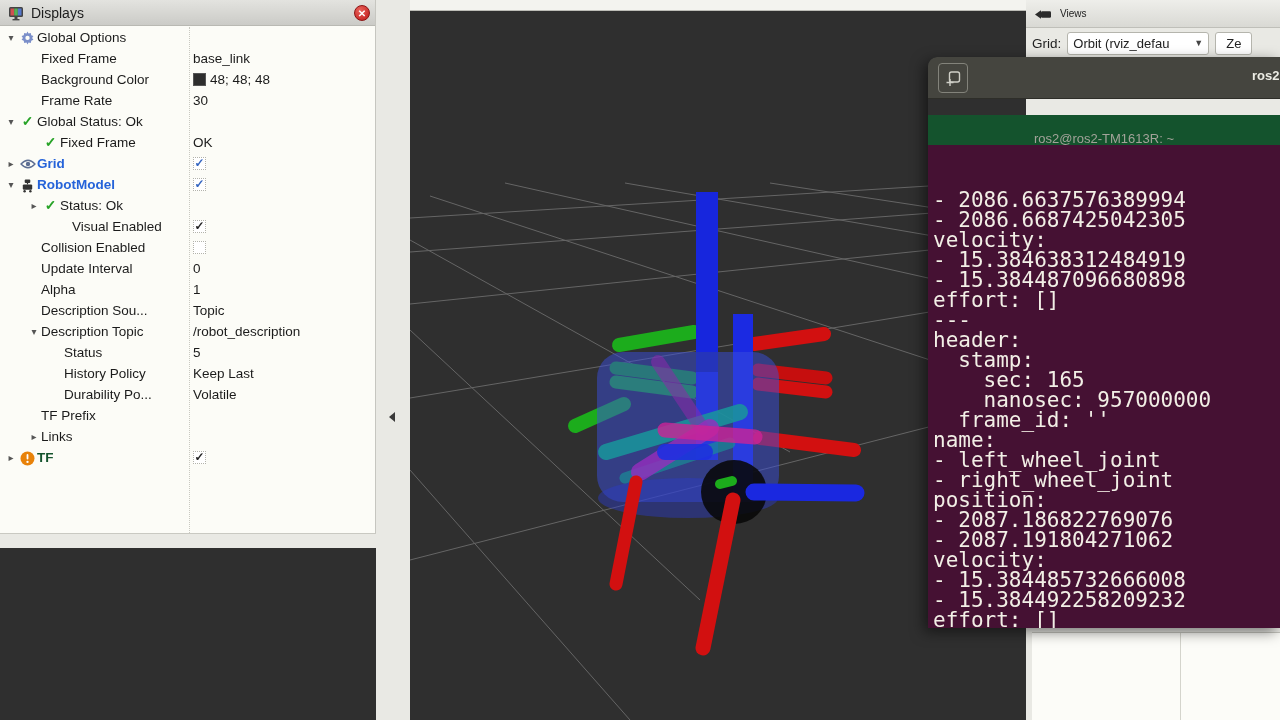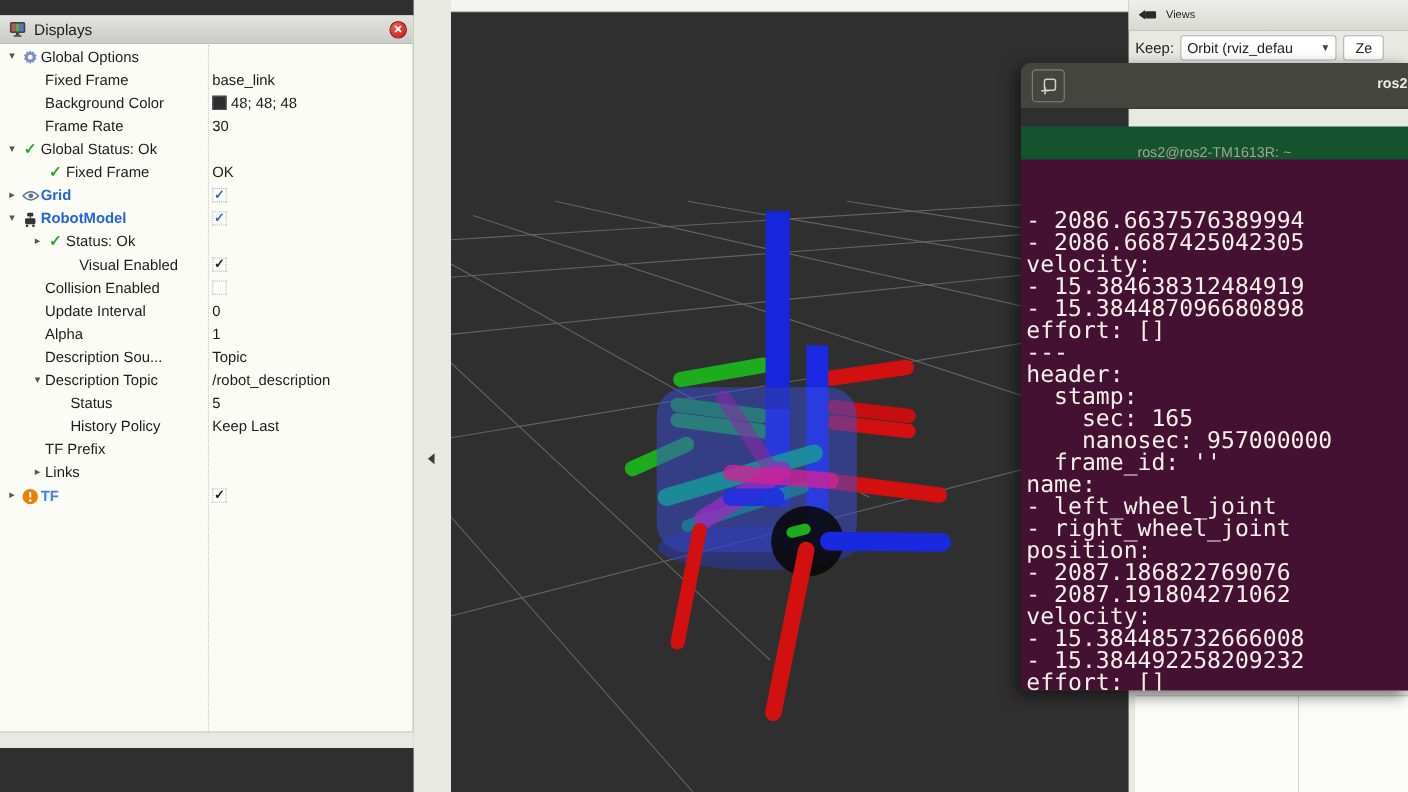--- a/index.html
+++ b/index.html
@@ -1,39 +1,39 @@
 <!DOCTYPE html>
 <html><head>
 <meta charset="utf-8">
 <style>
   * { margin:0; padding:0; box-sizing:border-box; }
   html,body { width:1280px; height:720px; overflow:hidden; background:#2f2f2f;
               font-family:"Liberation Sans", sans-serif; }
 
   
-  #displays-panel { position:absolute; left:0; top:14px; width:376px; height:666px;
+  #displays-panel { position:absolute; left:0; top:0; width:376px; height:548px;
                     background:#fcfcf7; border-right:1px solid #c6c6c0; }
   .panel-titlebar { position:absolute; left:0; top:0; right:0; height:26px;
                     background:linear-gradient(#e3e3df,#cbcbc7);
                     border-bottom:1px solid #b9b9b3;
                     display:flex; align-items:center; padding:0 6px; gap:6px; }
   .panel-title { font-size:14px; color:#1c1c1c; }
   .close-btn { position:absolute; right:5px; top:5px; width:16px; height:16px; border-radius:50%;
                background:radial-gradient(circle at 35% 30%, #e8625a, #c01818);
                color:#fff; font-size:10px; font-weight:bold; text-align:center; line-height:16px;
                border:1px solid #8d1414; }
   #rows { position:absolute; left:0; top:27px; right:0; }
   .drow { position:relative; height:21px; line-height:21px; font-size:13.5px; color:#1b1b1b;
           white-space:nowrap; }
   .drow .cells { display:flex; align-items:center; height:21px; }
   .exp { display:inline-block; width:14px; text-align:center; font-size:10px; color:#555; flex:none; }
   .ricon { display:inline-block; width:19px; flex:none; text-align:center; }
   .ricon svg { vertical-align:middle; }
   .rlabel.blue { color:#2563d9; font-weight:bold; }
-  .rlabel.orange { color:#3b82f6; font-weight:bold; }
+  .rlabel.orange { color:#14532d; font-weight:bold; }
   .vcell { position:absolute; left:193px; top:0; height:21px; display:flex; align-items:center; gap:4px;
            font-size:13.5px; color:#1b1b1b; }
   .col-divider { position:absolute; left:189px; top:27px; bottom:15px; width:0;
                  border-left:1px dotted #c9c9c1; }
   .checkbox { width:13px; height:13px; background:#fff; border:1px dotted #b3b3aa;
               display:inline-flex; align-items:center; justify-content:center;
               font-size:12px; font-weight:bold; line-height:13px; }
   .checkbox.blue-check { color:#3465c0; }
   .checkbox.dark-check { color:#222; }
   .swatch { width:13px; height:13px; border:1px solid #555; display:inline-block; }
@@ -319,20 +319,29 @@
       <div class="drow">
         <div class="cells" style="padding-left: 50px;">
           <span class="exp"></span>
           <span class="rlabel">History Policy</span>
         </div>
         <span class="vcell">
           <span>Keep Last</span>
         </span>
       </div>
       <div class="drow">
+        <div class="cells" style="padding-left: 50px;">
+          <span class="exp"></span>
+          <span class="rlabel">Durability Po...</span>
+        </div>
+        <span class="vcell">
+          <span>Volatile</span>
+        </span>
+      </div>
+      <div class="drow">
         <div class="cells" style="padding-left: 27px;">
           <span class="exp"></span>
           <span class="rlabel">TF Prefix</span>
         </div>
         <span class="vcell"></span>
       </div>
       <div class="drow">
         <div class="cells" style="padding-left: 27px;">
           <span class="exp">▸</span>
           <span class="rlabel">Links</span>
@@ -365,21 +374,21 @@
   <div id="views-titlebar">
     <span class="ricon">
       <svg width="17" height="11" viewBox="0 0 17 11">
         <path d="M0 5.5 L6 1.2 V9.8 Z" fill="#2b2b2b"></path>
         <rect x="6" y="2.2" width="10" height="6.6" rx="1.2" fill="#2b2b2b"></rect>
       </svg>
     </span>
     <span id="views-title">Views</span>
   </div>
   <div id="views-type-row">
-    <span>Keep:</span>
+    <span>Grid:</span>
     <span class="dropdown">
       <span>Orbit (rviz_defau</span>
       <span class="dd-arrow">▼</span>
     </span>
     <span class="mini-btn">
       <span>Ze</span>
     </span>
   </div>
   <div id="views-bottom-area">
     <div id="views-bottom-divider"></div>

